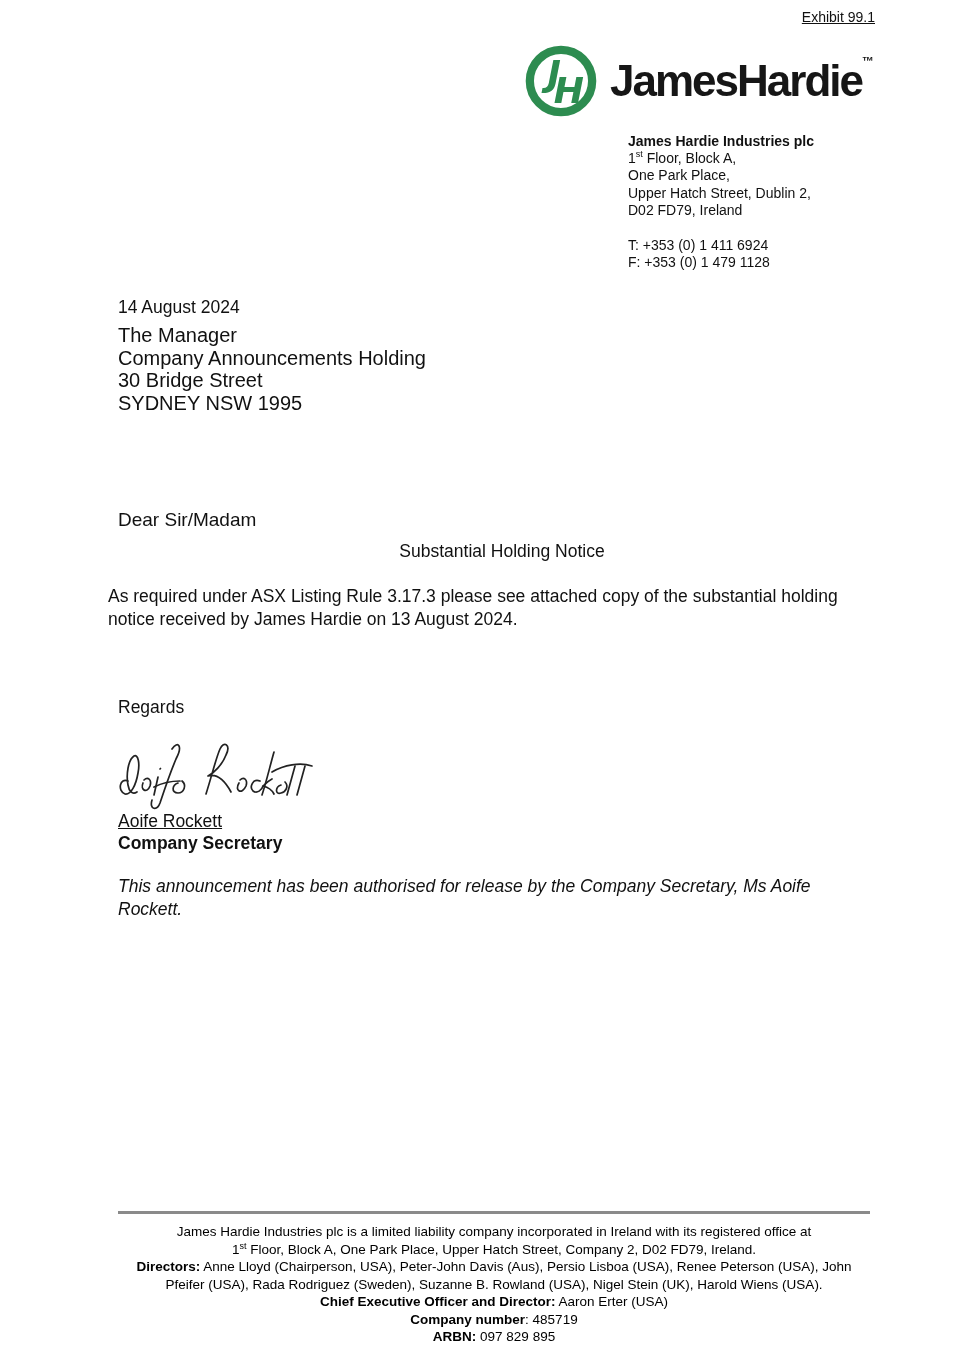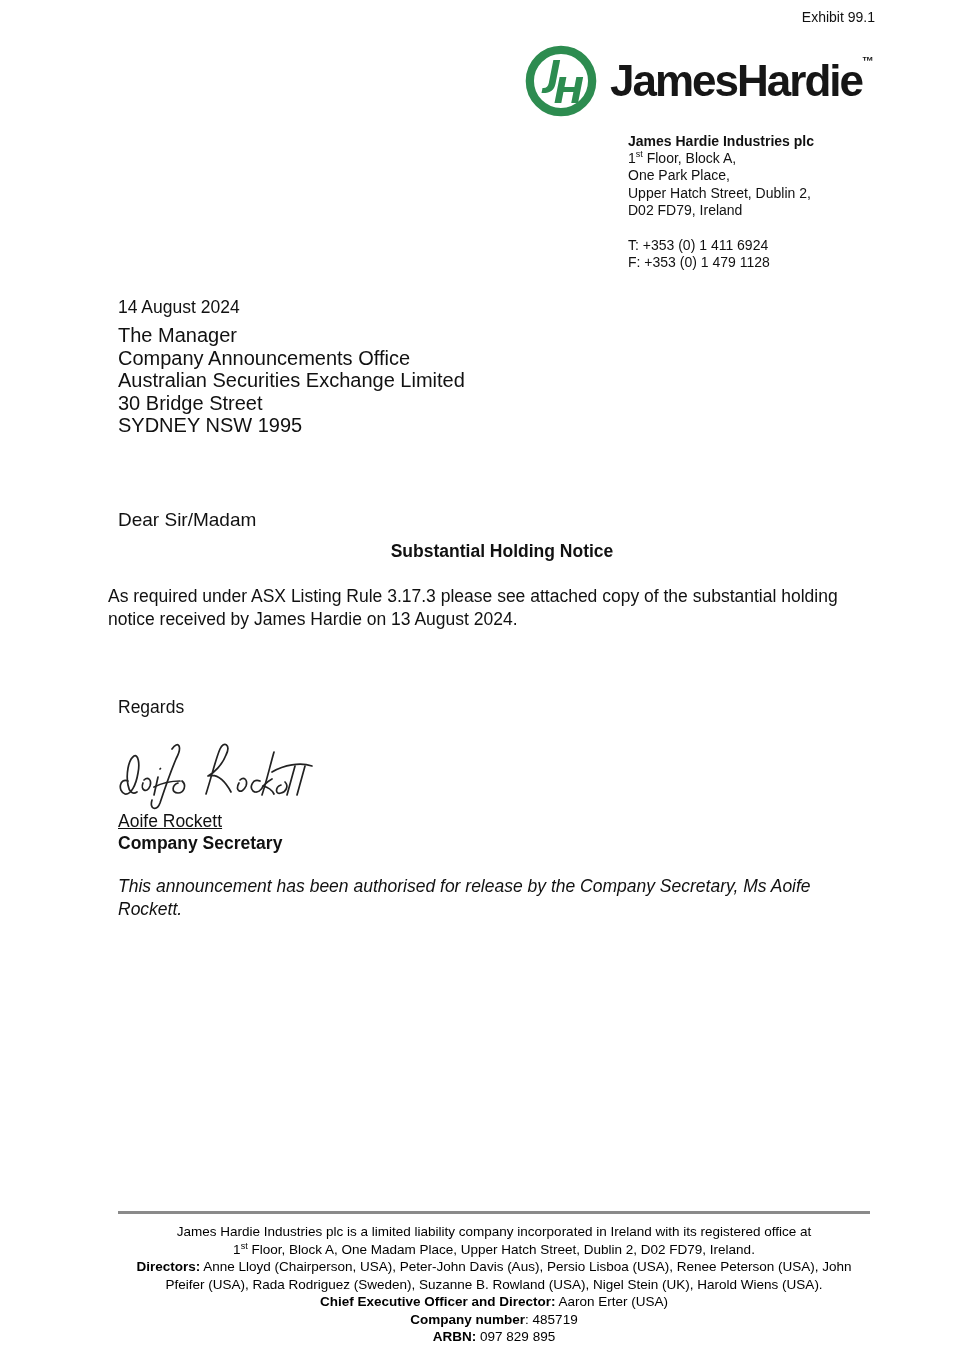--- a/index.html
+++ b/index.html
@@ -10,20 +10,21 @@
     background: #ffffff;
     font-family: "Liberation Sans", "DejaVu Sans", sans-serif;
     color: #111111;
     overflow: hidden;
   }
   .exhibit {
     position: absolute;
     top: 9px;
     right: 90px;
     font-size: 14px;
+    text-decoration: underline;
   }
   .logo-row {
     position: absolute;
     left: 524px;
     top: 44px;
     display: flex;
     align-items: center;
   }
   .jh-mark { width: 74px; height: 74px; overflow: visible; }
   .wordmark {
@@ -71,21 +72,21 @@
     left: 118px;
     top: 509px;
     font-size: 19px;
   }
   .subject {
     position: absolute;
     left: 118px;
     width: 768px;
     top: 541px;
     text-align: center;
-    font-weight: bold;
+    font-weight: normal;
     font-size: 17.5px;
   }
   .body-par {
     position: absolute;
     left: 108px;
     width: 748px;
     top: 585px;
     font-size: 17.5px;
     line-height: 23px;
   }
@@ -166,22 +167,21 @@
     <div>D02 FD79, Ireland</div>
     <div class="lh-gap"></div>
     <div>T: +353 (0) 1 411 6924</div>
     <div>F: +353 (0) 1 479 1128</div>
   </div>
 
   <div class="date">14 August 2024</div>
 
   <div class="recipient">
     <div>The Manager</div>
-    <div>Company Announcements Office</div>
-    <div>Australian Securities Exchange Limited</div>
+    <div>Company Announcements Holding</div>
     <div>30 Bridge Street</div>
     <div>SYDNEY NSW 1995</div>
   </div>
 
   <div class="salutation">Dear Sir/Madam</div>
 
   <div class="subject">Substantial Holding Notice</div>
 
   <div class="body-par">As required under ASX Listing Rule 3.17.3 please see attached copy of the substantial holding notice received by James Hardie on 13 August 2024.</div>
 
@@ -210,21 +210,21 @@
 
   <div class="sig-name">Aoife Rockett</div>
   <div class="sig-title">Company Secretary</div>
 
   <div class="auth">This announcement has been authorised for release by the Company Secretary, Ms Aoife Rockett.</div>
 
   <div class="footer">
     <div class="footer-rule"></div>
     <div class="footer-text">
       <div>James Hardie Industries plc is a limited liability company incorporated in Ireland with its registered office at</div>
-      <div><span>1</span><sup class="ord">st</sup><span> Floor, Block A, One Madam Place, Upper Hatch Street, Dublin 2, D02 FD79, Ireland.</span></div>
+      <div><span>1</span><sup class="ord">st</sup><span> Floor, Block A, One Park Place, Upper Hatch Street, Company 2, D02 FD79, Ireland.</span></div>
       <div><b>Directors:</b><span> Anne Lloyd (Chairperson, USA), Peter-John Davis (Aus), Persio Lisboa (USA), Renee Peterson (USA), John Pfeifer (USA), Rada Rodriguez (Sweden), Suzanne B. Rowland (USA), Nigel Stein (UK), Harold Wiens (USA).</span></div>
       <div><b>Chief Executive Officer and Director:</b><span> Aaron Erter (USA)</span></div>
       <div><b>Company number</b><span>: 485719</span></div>
       <div><b>ARBN:</b><span> 097 829 895</span></div>
     </div>
   </div>
 
 </div>
 
 </body></html>

